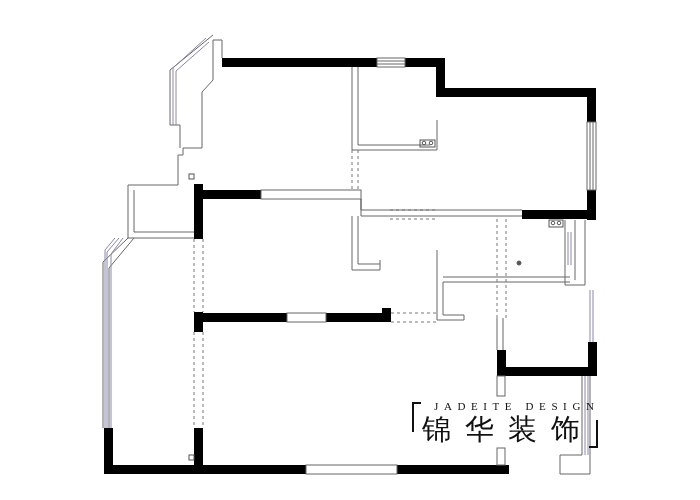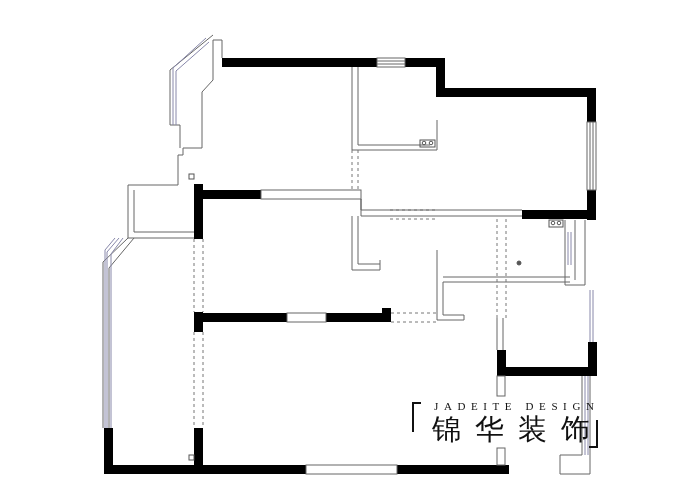--- a/index.html
+++ b/index.html
@@ -1,20 +1,20 @@
 <!DOCTYPE html>
 <html><head>
   <meta charset="utf-8">
   <style>
     html, body { margin: 0; padding: 0; background: #ffffff; }
     body { width: 700px; height: 500px; position: relative; overflow: hidden; }
     #plan { position: absolute; left: 0; top: 0; width: 700px; height: 500px; }
     .logo { position: absolute; left: 412px; top: 398px; width: 190px; height: 52px; }
     .logo .en { position: absolute; left: 22px; top: 2px; font-family: Liberation Serif, serif; font-size: 11px; letter-spacing: 5.6px; color: #111; white-space: nowrap; }
-    .logo .cn { position: absolute; left: 20px; top: 14px; font-family: "DejaVu Serif", serif; font-size: 29px; letter-spacing: 14px; color: #111; white-space: nowrap; line-height: 34px; }
+    .logo .cn { position: absolute; left: 10px; top: 14px; font-family: "DejaVu Serif", serif; font-size: 29px; letter-spacing: 14px; color: #111; white-space: nowrap; line-height: 34px; }
     .logo .br-l { position: absolute; left: 0; top: 4px; width: 7px; height: 28px; border-left: 2px solid #111; border-top: 2px solid #111; }
     .logo .br-r { position: absolute; right: 4px; top: 22px; width: 7px; height: 26px; border-right: 2px solid #111; border-bottom: 2px solid #111; }
   </style>
 </head>
 <body>
 
 <svg id="plan" viewBox="0 0 700 500" xmlns="http://www.w3.org/2000/svg">
   <g fill="#000">
 
     <rect x="222" y="58" width="155" height="9"></rect>

